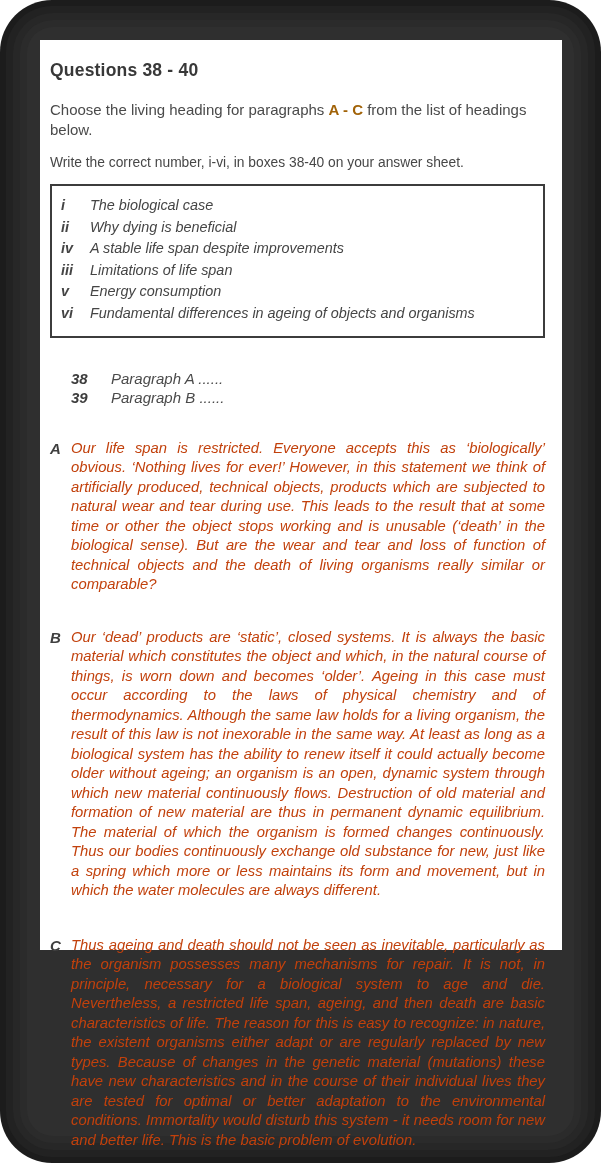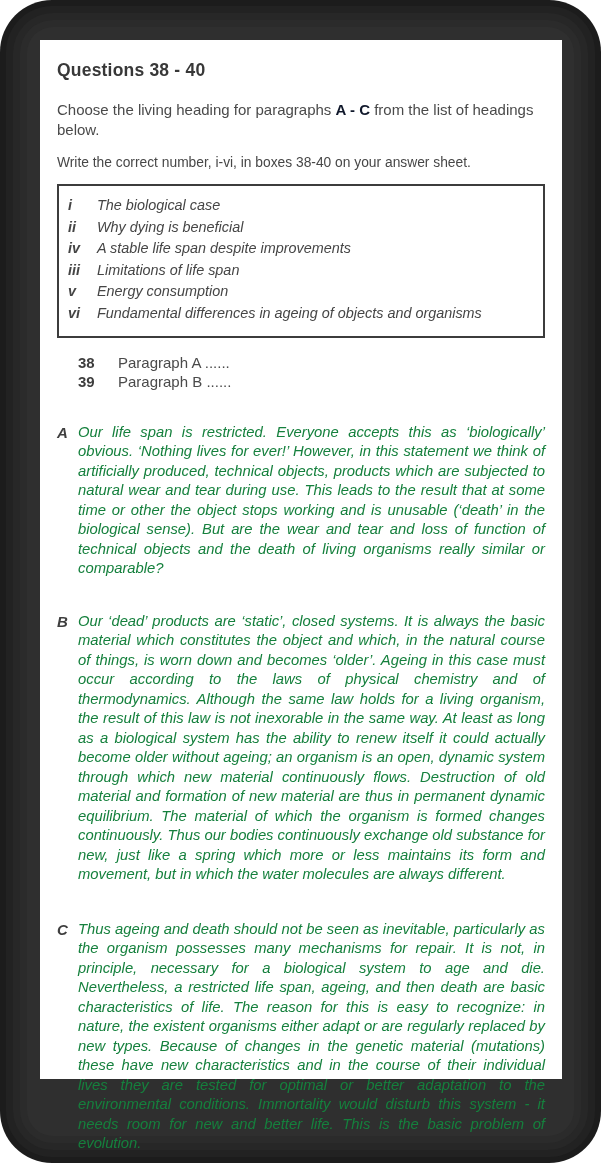--- a/index.html
+++ b/index.html
@@ -19,39 +19,39 @@
   
   .ring { position: absolute; }
   .ring0 { inset: 0;    border-radius: 52px; background: #1c1c1c; }
   .ring1 { inset: 6px;  border-radius: 46px; background: #222222; }
   .ring2 { inset: 13px; border-radius: 40px; background: #272727; }
   .ring3 { inset: 20px; border-radius: 33px; background: #2b2b2b; }
   .ring4 { inset: 27px; border-radius: 26px; background: #2f2f2f; }
   .page {
     position: absolute;
     left: 40px; top: 40px;
-    width: 522px; height: 1039px;
+    width: 522px; height: 910px;
     background: #ffffff;
     box-sizing: border-box;
-    padding: 20px 17px 0 17px;
+    padding: 20px 17px 0 10px;
     color: #424242;
   }
   .title {
     font-size: 17.5px;
     font-weight: bold;
     color: #383838;
     letter-spacing: 0.2px;
   }
   .instruction {
     margin-top: 19px;
     font-size: 15px;
     line-height: 20px;
     color: #4a4a4a;
   }
-  .instruction b { color: #0f172a; }
+  .instruction b { color: #a16207; }
   .note {
     margin-top: 15px;
     font-size: 13.8px;
     color: #474747;
   }
   .headings-box {
     margin-top: 14px;
     border: 2px solid #3c3c3c;
     padding: 9px 8px 11px 9px;
   }
@@ -61,22 +61,23 @@
     font-size: 14.4px;
     line-height: 21.6px;
     color: #454545;
   }
   .heading-item .numeral {
     font-weight: bold;
     width: 29px;
     flex: 0 0 29px;
   }
   .questions {
-    margin-top: 15px;
+    margin-top: 31px;
     padding-left: 21px;
+    font-style: italic;
   }
   .question-item {
     display: flex;
     font-size: 15px;
     line-height: 19.5px;
     color: #4a4a4a;
   }
   .question-item .qnum {
     font-weight: bold;
     color: #3d3d3d;
@@ -93,21 +94,21 @@
     font-size: 15px;
     color: #3f3f3f;
     width: 21px;
     flex: 0 0 21px;
     line-height: 19.5px;
   }
   .paragraph .ptext {
     flex: 1;
     font-size: 14.8px;
     line-height: 19.5px;
-    color: #15803d;
+    color: #c2410c;
     text-align: justify;
   }
   .paragraph.pb { margin-top: 33px; }
   .paragraph.pc { margin-top: 35px; }
 </style>
 </head>
 <body>
 
 <div class="canvas">
   <div class="ring ring0"></div>

